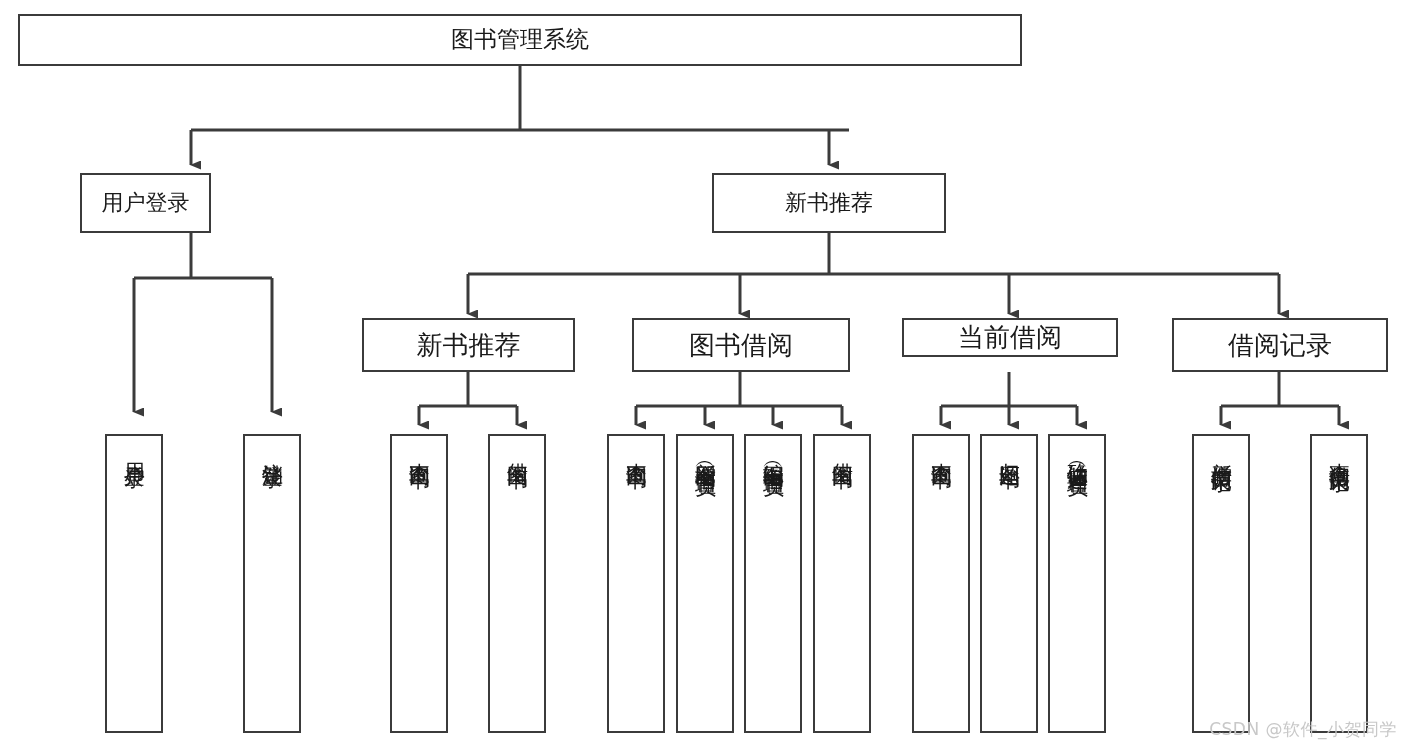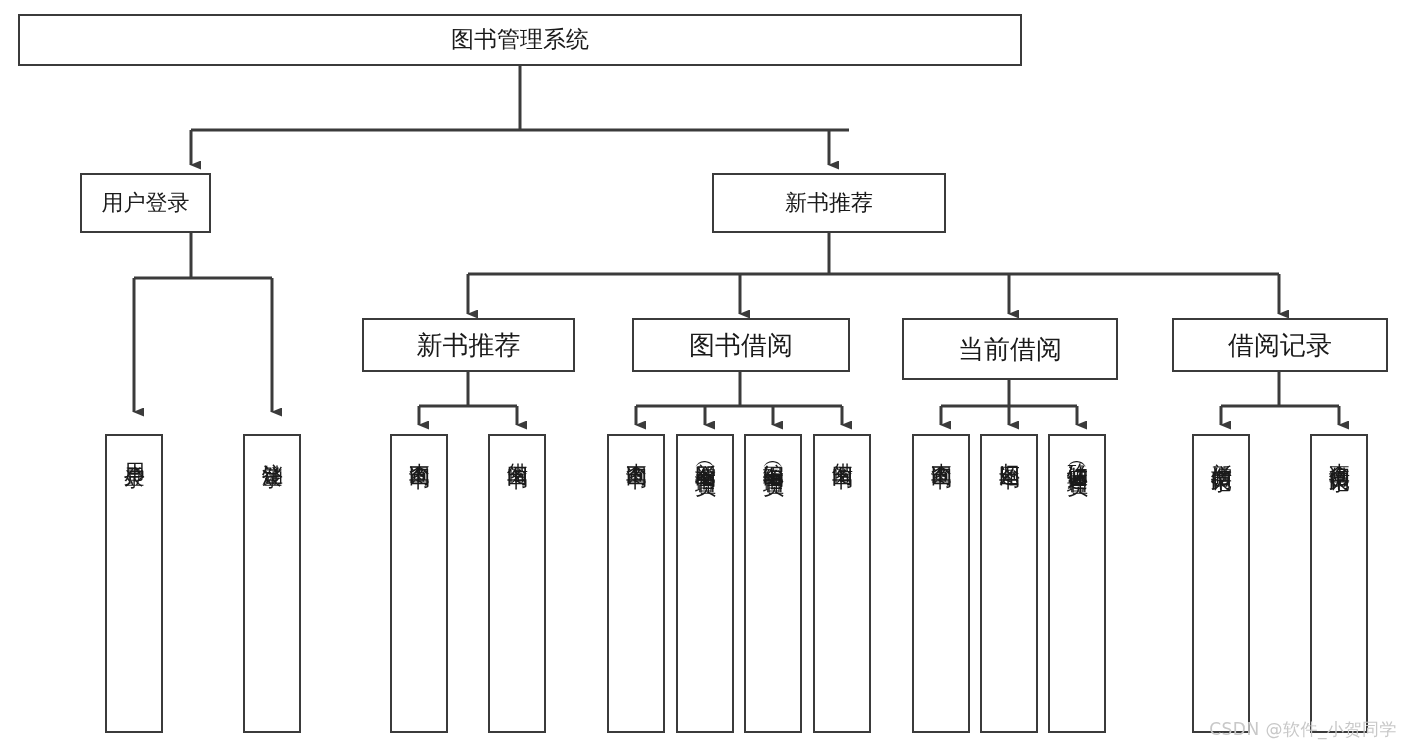--- a/index.html
+++ b/index.html
@@ -140,21 +140,21 @@
   <div class="node level2" style="left:712px; top:173px; width:234px; height:60px;">
     <span class="node-label">新书推荐</span>
   </div>
 
   <div class="node level3" style="left:362px; top:318px; width:213px; height:54px;">
     <span class="node-label">新书推荐</span>
   </div>
   <div class="node level3" style="left:632px; top:318px; width:218px; height:54px;">
     <span class="node-label">图书借阅</span>
   </div>
-  <div class="node level3" style="left:902px; top:318px; width:216px; height:62px;">
+  <div class="node level3" style="left:902px; top:318px; width:216px; height:39px;">
     <span class="node-label">当前借阅</span>
   </div>
   <div class="node level3" style="left:1172px; top:318px; width:216px; height:54px;align-items:center;">
     <span class="node-label">借阅记录</span>
   </div>
 
   <div class="node leaf" style="left:105px; top:434px; width:58px; height:299px;">
     <span class="node-label">用户登录</span>
   </div>
   <div class="node leaf" style="left:243px; top:434px; width:58px; height:299px;">

